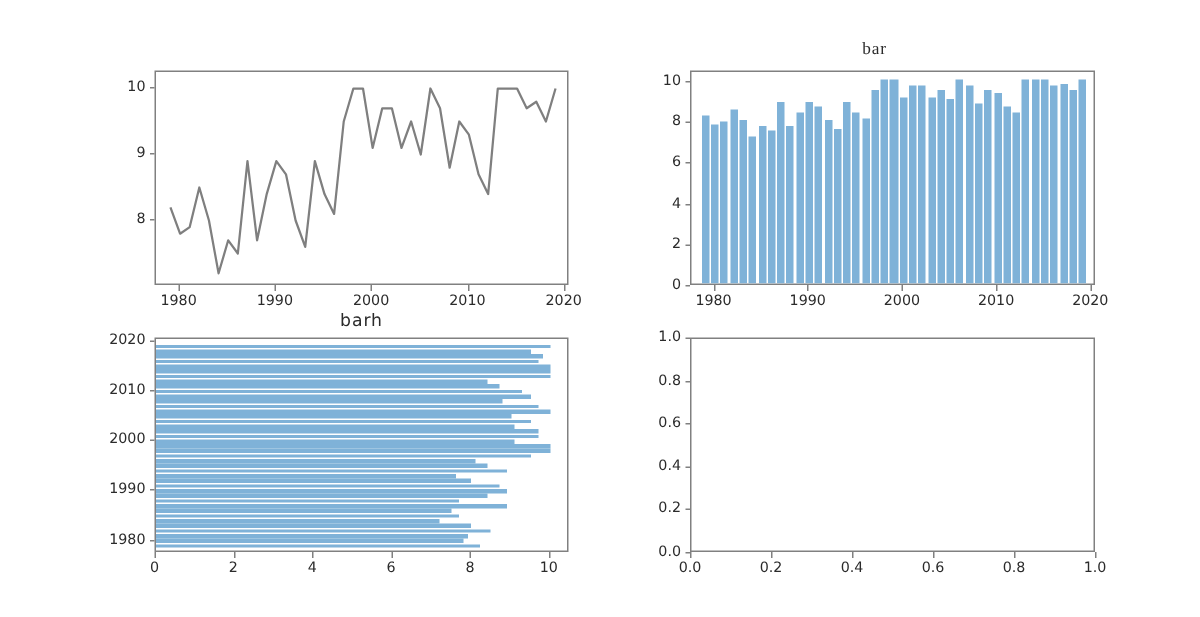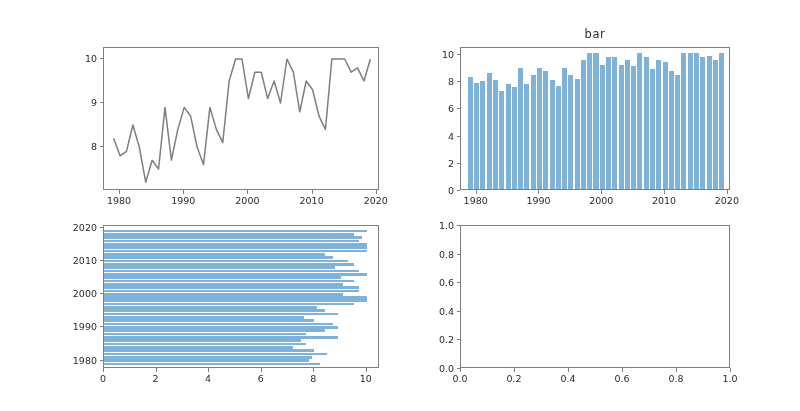--- a/index.html
+++ b/index.html
@@ -52,21 +52,21 @@
       <div class="tick-x" style="left: 375.791px; top: 190px;"></div>
       <div class="lbl-x" style="left: 375.791px; top: 195px;">2020</div>
       <div class="tick-y" style="left: 99.5px; top: 146px;"></div>
       <div class="lbl-y" style="left: 57px; width: 40px; top: 146px;">8</div>
       <div class="tick-y" style="left: 99.5px; top: 102px;"></div>
       <div class="lbl-y" style="left: 57px; width: 40px; top: 102px;">9</div>
       <div class="tick-y" style="left: 99.5px; top: 58px;"></div>
       <div class="lbl-y" style="left: 57px; width: 40px; top: 58px;">10</div>
     </div>
 
-  <div class="title" style="left:460px;top:27px;width:270px;">bar</div>
+  <div class="title" style="left:448px;top:27px;width:270px;font-family:Liberation Serif, serif;">bar</div>
   <div class="axes" id="ax1" style="left:460px;top:47px;width:270px;height:143px;">
     <div class="plot-area" id="ax1-area">
         <div class="bar" style="background: rgb(127, 178, 216); left: 6.90698px; width: 5.02326px; height: 111.676px;"></div>
         <div class="bar" style="background: rgb(127, 178, 216); left: 13.186px; width: 5.02326px; height: 106.229px;"></div>
         <div class="bar" style="background: rgb(127, 178, 216); left: 19.4651px; width: 5.02326px; height: 107.59px;"></div>
         <div class="bar" style="background: rgb(127, 178, 216); left: 25.7442px; width: 5.02326px; height: 115.762px;"></div>
         <div class="bar" style="background: rgb(127, 178, 216); left: 32.0233px; width: 5.02326px; height: 108.952px;"></div>
         <div class="bar" style="background: rgb(127, 178, 216); left: 38.3023px; width: 5.02326px; height: 98.0571px;"></div>
         <div class="bar" style="background: rgb(127, 178, 216); left: 44.5814px; width: 5.02326px; height: 104.867px;"></div>
         <div class="bar" style="background: rgb(127, 178, 216); left: 50.8605px; width: 5.02326px; height: 102.143px;"></div>
@@ -123,20 +123,21 @@
       <div class="tick-y" style="left: 456.5px; top: 135.524px;"></div>
       <div class="lbl-y" style="left: 414px; width: 40px; top: 135.524px;">4</div>
       <div class="tick-y" style="left: 456.5px; top: 108.286px;"></div>
       <div class="lbl-y" style="left: 414px; width: 40px; top: 108.286px;">6</div>
       <div class="tick-y" style="left: 456.5px; top: 81.0476px;"></div>
       <div class="lbl-y" style="left: 414px; width: 40px; top: 81.0476px;">8</div>
       <div class="tick-y" style="left: 456.5px; top: 53.8095px;"></div>
       <div class="lbl-y" style="left: 414px; width: 40px; top: 53.8095px;">10</div>
     </div>
 
+  <div class="title" style="left:103px;top:206px;width:276px;">barh</div>
   <div class="axes" id="ax2" style="left:103px;top:225px;width:276px;height:143px;">
     <div class="plot-area" id="ax2-area">
         <div class="hbar" style="background: rgb(127, 178, 216); top: 136.681px; height: 2.66047px; width: 215.543px;"></div>
         <div class="hbar" style="background: rgb(127, 178, 216); top: 133.356px; height: 2.66047px; width: 205.029px;"></div>
         <div class="hbar" style="background: rgb(127, 178, 216); top: 130.03px; height: 2.66047px; width: 207.657px;"></div>
         <div class="hbar" style="background: rgb(127, 178, 216); top: 126.705px; height: 2.66047px; width: 223.429px;"></div>
         <div class="hbar" style="background: rgb(127, 178, 216); top: 123.379px; height: 2.66047px; width: 210.286px;"></div>
         <div class="hbar" style="background: rgb(127, 178, 216); top: 120.053px; height: 2.66047px; width: 189.257px;"></div>
         <div class="hbar" style="background: rgb(127, 178, 216); top: 116.728px; height: 2.66047px; width: 202.4px;"></div>
         <div class="hbar" style="background: rgb(127, 178, 216); top: 113.402px; height: 2.66047px; width: 197.143px;"></div>

